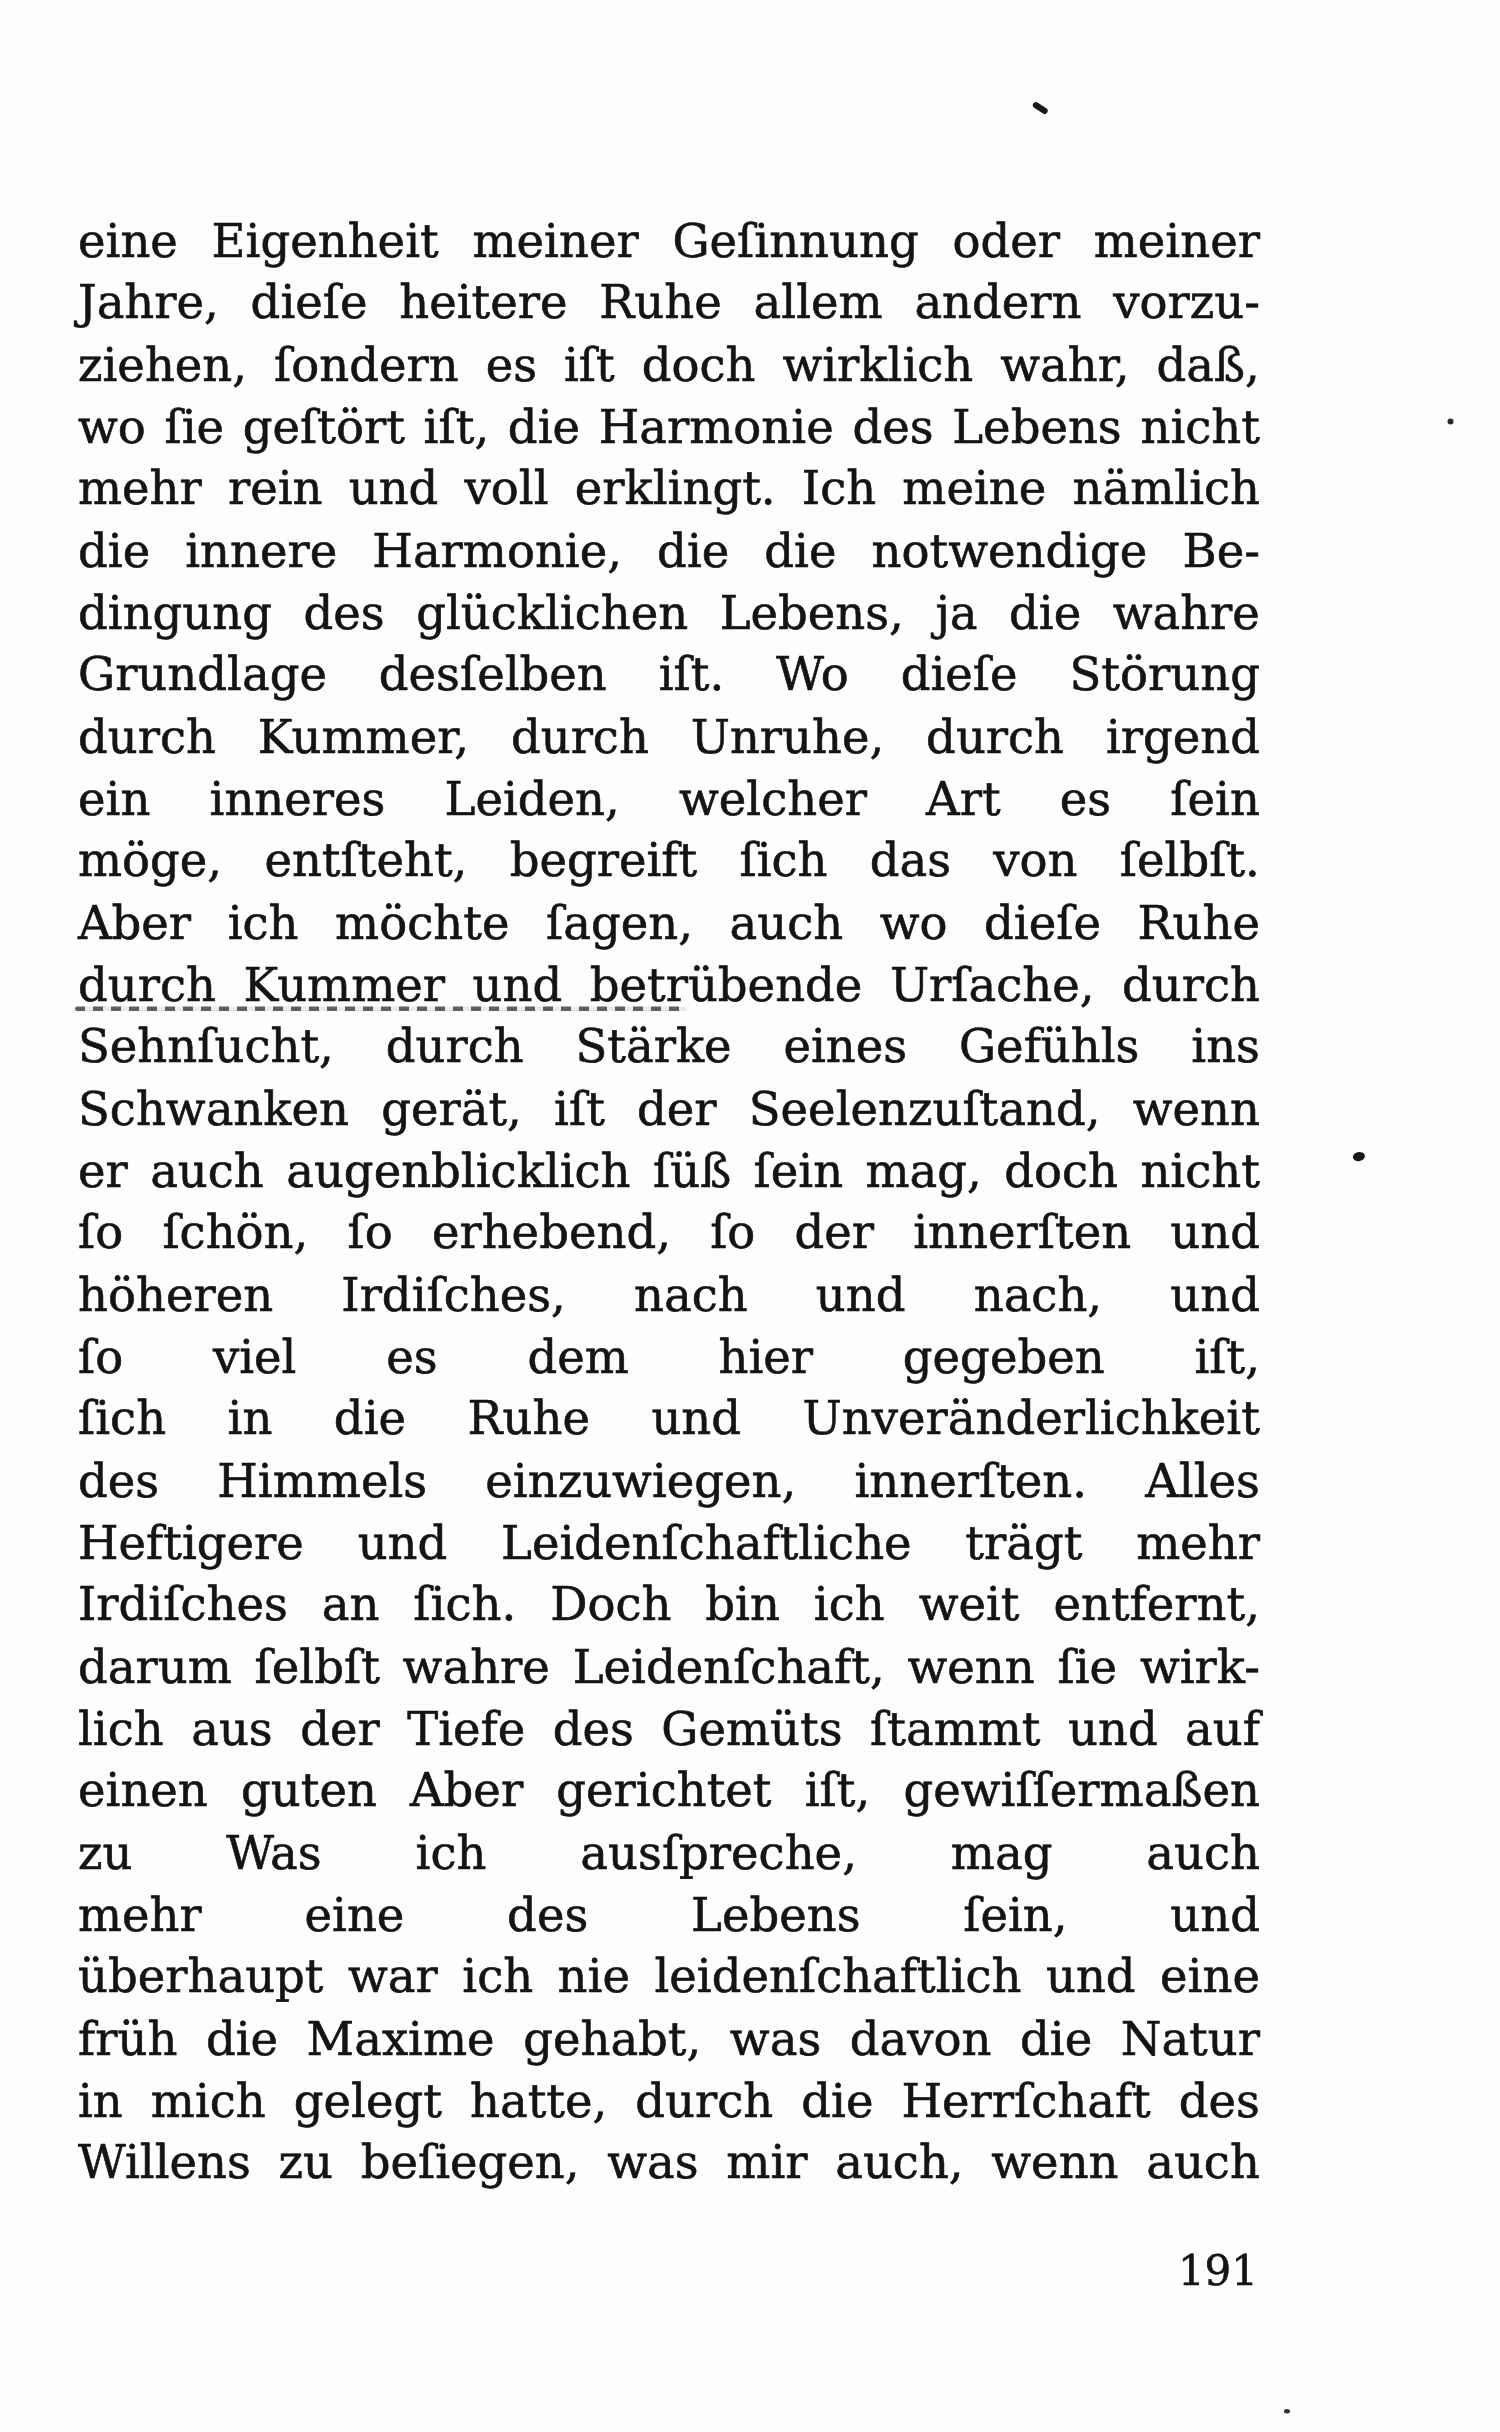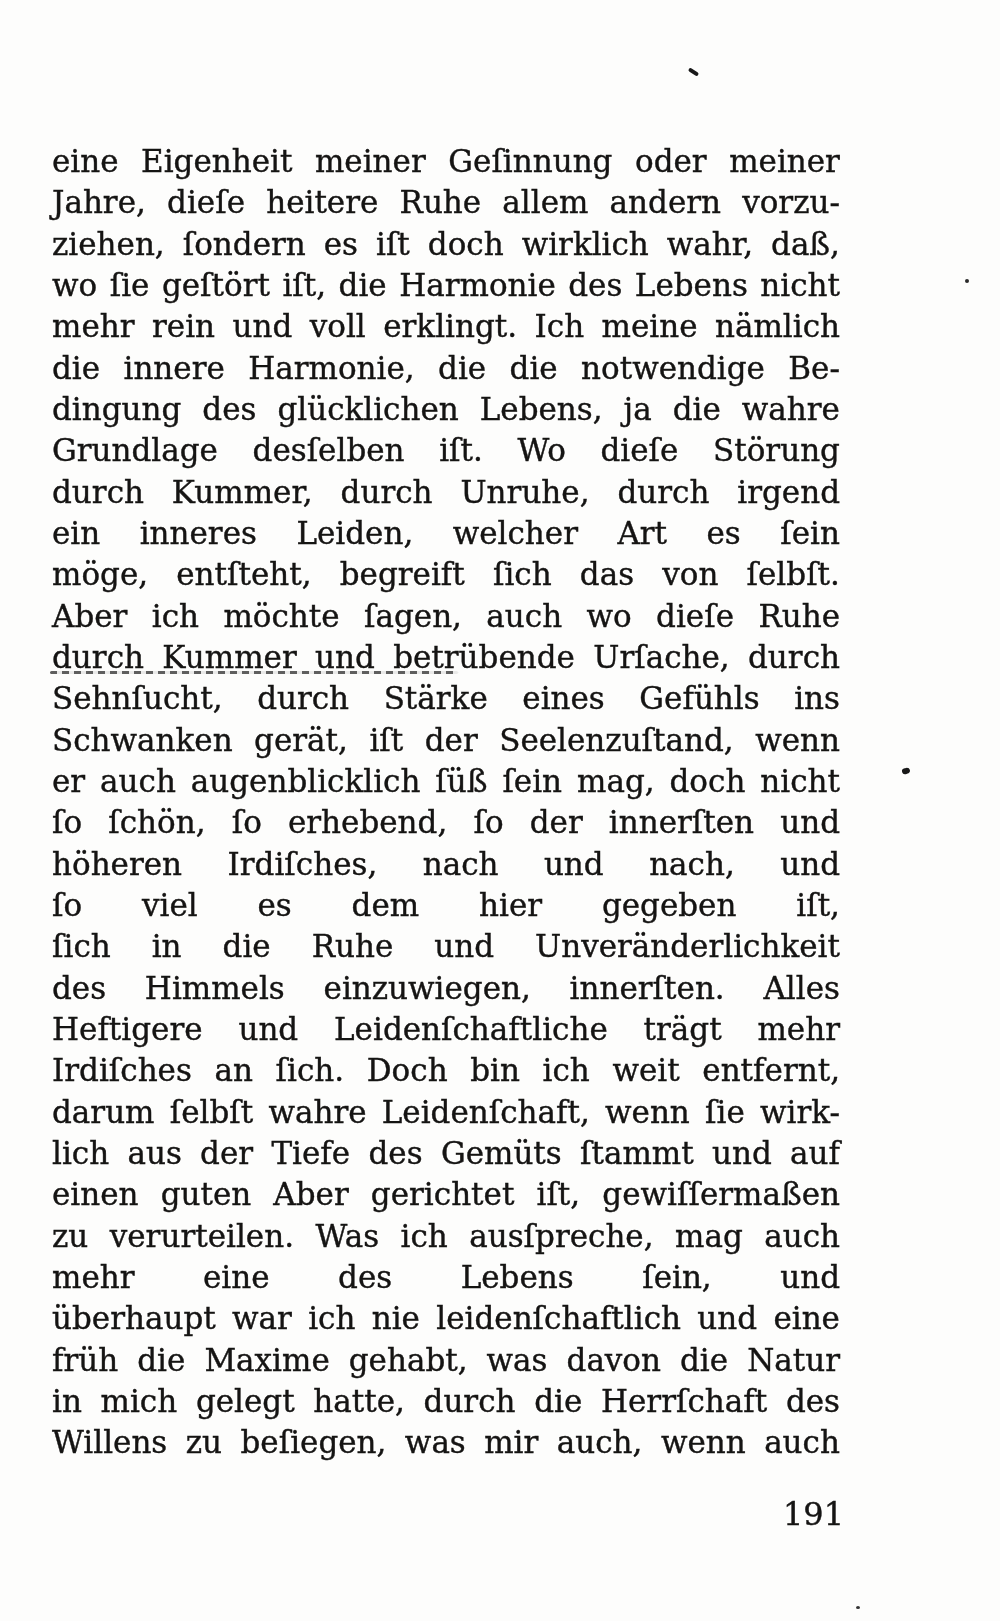--- a/index.html
+++ b/index.html
@@ -31,21 +31,21 @@
     line-height: 41.34px;
     white-space: nowrap;
     -webkit-text-stroke: 0.4px #151413;
   }
   .line span { display: inline-block; }
   .page-number {
     position: absolute;
     left: 783px;
     top: 1497px;
     width: 58px;
-    font-size: 32px;
+    font-size: 28px;
     line-height: 34px;
     text-align: center;
     -webkit-text-stroke: 0.4px #151413;
   }
   
   .ink-speck { position: absolute; background: #181818; }
   .speck-1 { left: 688px; top: 70px; width: 11px; height: 4px; border-radius: 2px; transform: rotate(33deg); }
   .speck-2 { left: 965px; top: 279px; width: 4px; height: 4px; border-radius: 50%; background:#2a2a2a; }
   .speck-3 { left: 902px; top: 768px; width: 8px; height: 6px; border-radius: 45% 55% 50% 50%; transform: rotate(-15deg); }
   .speck-4 { left: 856px; top: 1606px; width: 4px; height: 3px; border-radius: 50%; background:#333; }
@@ -295,21 +295,20 @@
       <div class="line">
         <span>einen</span>
         <span>guten</span>
         <span>Aber</span>
         <span>gerichtet</span>
         <span>iſt,</span>
         <span>gewiſſermaßen</span>
       </div>
       <div class="line">
         <span>zu</span>
-        <span>verurteilen.</span>
         <span>Was</span>
         <span>ich</span>
         <span>ausſpreche,</span>
         <span>mag</span>
         <span>auch</span>
       </div>
       <div class="line">
         <span>mehr</span>
         <span>eine</span>
         <span>des</span>

